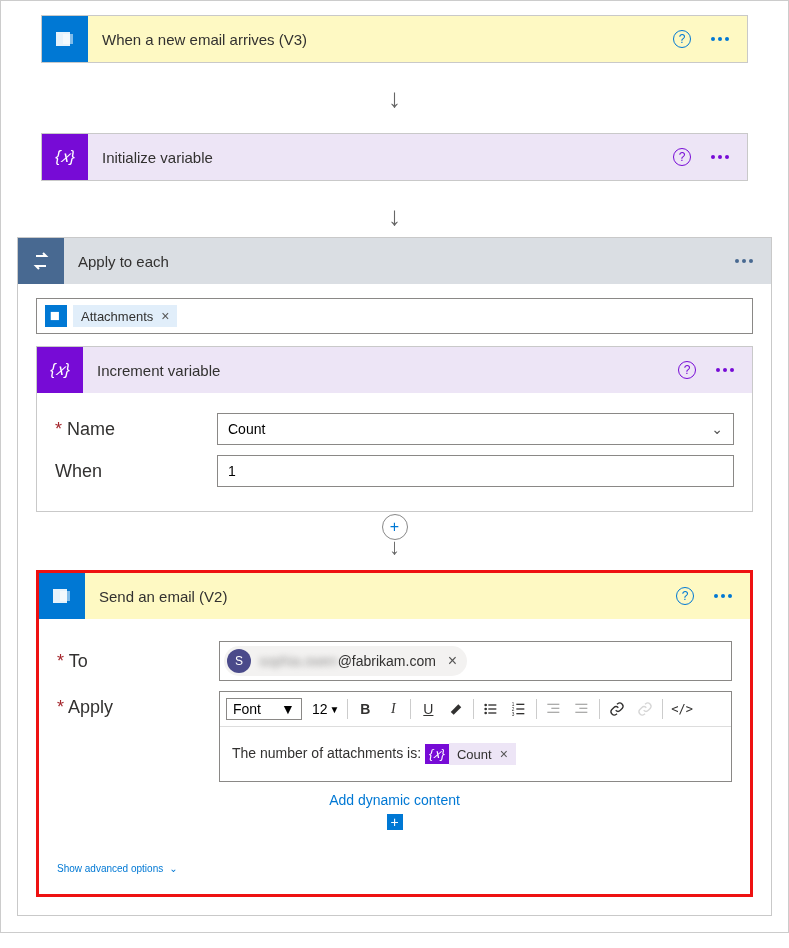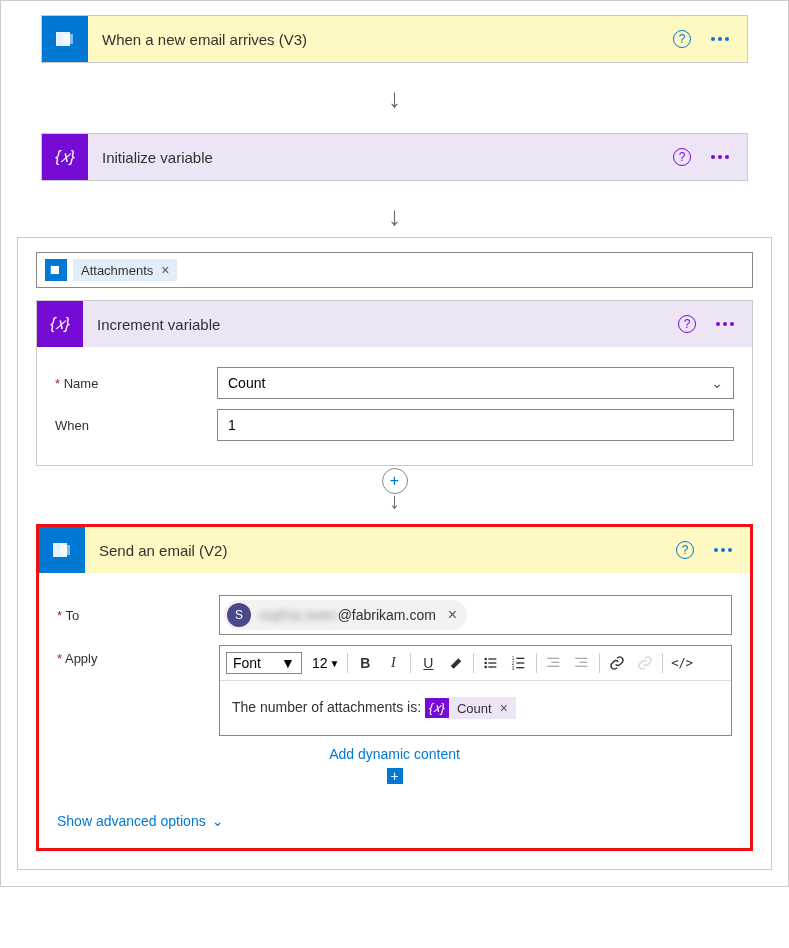--- a/index.html
+++ b/index.html
@@ -49,21 +49,21 @@
     font-size: 13px; color: #323130;
   }
   .token-icon { width: 22px; height: 22px; background: #0078d4; display: flex; align-items: center; justify-content: center; }
   .token-body { background: #e1eefa; padding: 3px 8px; display: flex; align-items: center; gap: 8px; }
   .token-x { cursor: pointer; color: #555; font-size: 14px; }
 
   
   .nested-card { margin: 0 18px; border: 1px solid #c9c9c9; }
   .nested-body { padding: 10px 18px 14px 18px; background: #fff; }
   .form-row { display: flex; align-items: center; gap: 12px; margin: 10px 0; }
-  .form-label { width: 150px; font-size: 13px; color: #323130; }
+  .form-label { width: 150px; font-size: 18px; color: #323130; }
   .form-field { flex: 1; border: 1px solid #8a8886; padding: 6px 10px; font-size: 14px; min-height: 32px; display: flex; align-items: center; justify-content: space-between; background:#fff; }
   .chev { color: #555; }
 
   .plus-circle {
     width: 26px; height: 26px; border: 1px solid #888; border-radius: 50%;
     display: flex; align-items: center; justify-content: center; background: #fff;
     color: #0078d4; margin: -4px auto; font-size: 16px; position: relative; z-index: 2;
   }
   .arrow-plus-wrap { text-align: center; padding: 6px 0 10px 0; }
 
@@ -90,21 +90,21 @@
   .rt-content { padding: 16px 12px; font-size: 14px; color:#323130; min-height: 48px; }
   .var-token { display:inline-flex; align-items:center; vertical-align: middle; }
   .var-token-icon { background:#770bd6; color:#fff; padding: 2px 4px; font-size: 13px; font-style: italic; }
   .var-token-body { background:#ede5f6; padding: 3px 8px; display:flex; align-items:center; gap:8px; font-size:13px; }
 
   .link-row { display:flex; justify-content:flex-end; margin-top: 10px; gap:6px; align-items:center;flex-direction:column; }
   .link-blue { color:#0078d4; font-size: 14px; cursor:pointer; }
   .plus-square { width:16px; height:16px; background:#0078d4; color:#fff; display:flex; align-items:center; justify-content:center; font-size:14px; }
 
   .adv-row { margin-top: 28px; }
-  .adv-link { color:#0078d4; font-size: 14px; cursor:pointer; display:inline-flex; align-items:center; gap:6px; }
+  .adv-link { color:#0078d4; font-size: 10px; cursor:pointer; display:inline-flex; align-items:center; gap:6px; }
 
   .svg-icon { width: 24px; height: 24px; fill: #fff; }
 </style>
 </head>
 <body>
 
 <div class="container">
 
   <div class="step-row">
     <div class="card-header hdr-outlook">
@@ -141,20 +141,35 @@
             <span></span>
             <span></span>
           </div>
       </div>
     </div>
   </div>
 
   <div class="arrow-down">↓</div>
 
   <div class="apply-container">
+    <div class="card-header hdr-control">
+      <div class="card-icon icon-control">
+        <svg class="svg-icon" viewBox="0 0 24 24">
+            <path d="M7 7h10l-3-3M17 17H7l3 3" stroke="#fff" stroke-width="2" fill="none"></path>
+          </svg>
+      </div>
+      <div class="card-title">Apply to each</div>
+      <div class="card-actions">
+        <div class="more-dots dots-dark">
+            <span></span>
+            <span></span>
+            <span></span>
+          </div>
+      </div>
+    </div>
 
     <div class="apply-body">
       <div class="input-box">
         <span class="token">
           <span class="token-icon">
             <svg viewBox="0 0 24 24" width="14" height="14">
                 <rect x="3" y="5" width="14" height="14" fill="#fff"></rect>
               </svg>
           </span>
           <span class="token-body">

